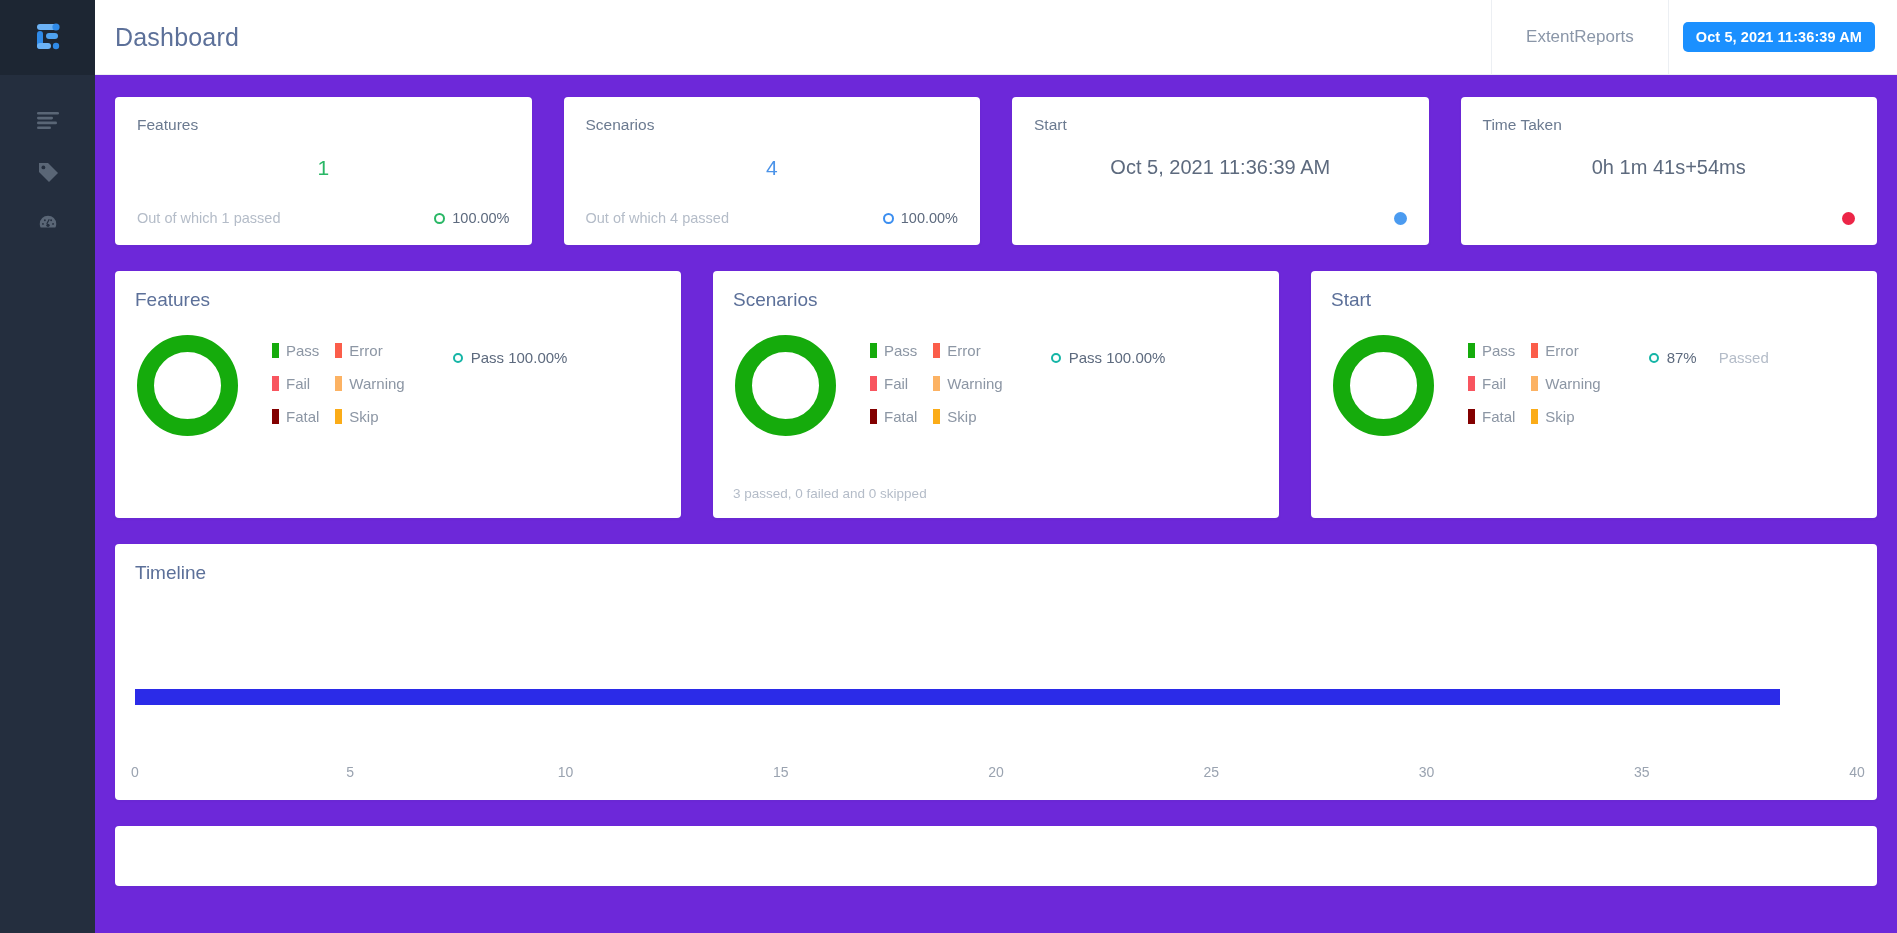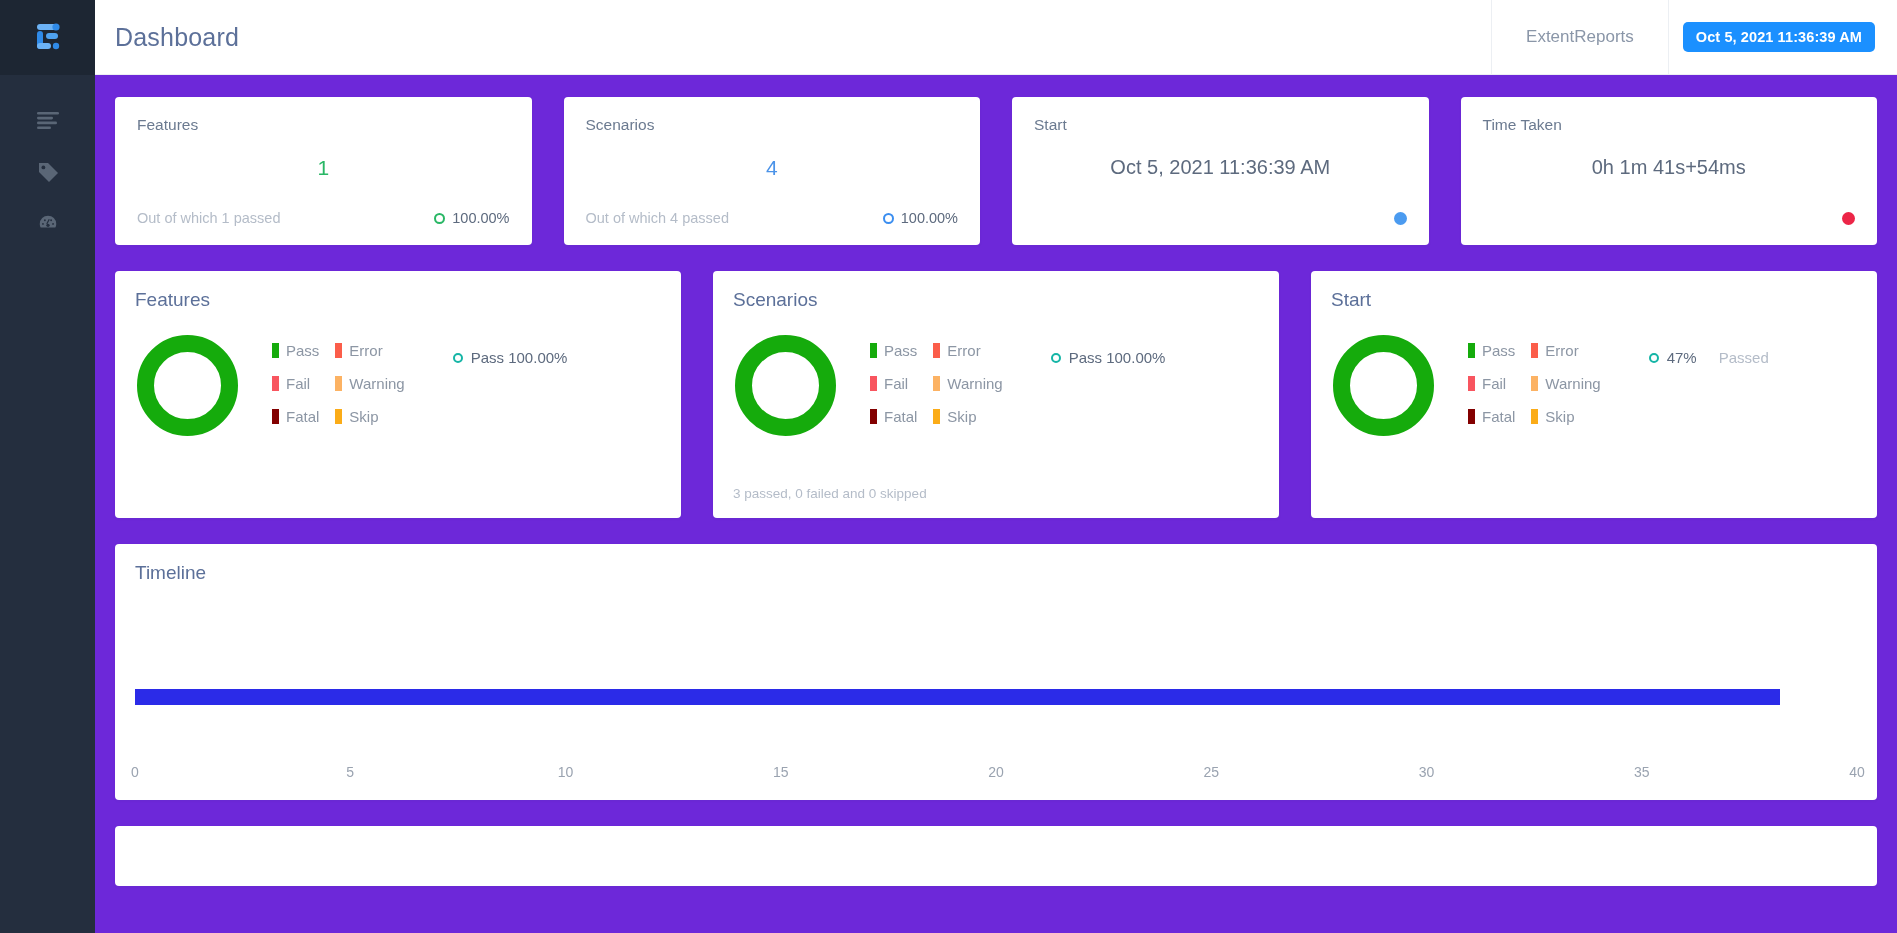--- a/index.html
+++ b/index.html
@@ -513,21 +513,21 @@
                 <span class="swatch" style="background:#830000"></span>
                 <span>Fatal</span>
               </div>
             <div class="legend-item">
                 <span class="swatch" style="background:#fbac18"></span>
                 <span>Skip</span>
               </div>
           </div>
           <div class="pct-block">
             <span class="pct-ring"></span>
-            <span>47%</span>
+            <span>87%</span>
             <span class="pct-muted">Passed</span>
           </div>
         </div>
       </div>
 
     </section>
 
     <section class="card timeline-card">
       <div class="timeline-title">Timeline</div>
       <div class="timeline-plot">

